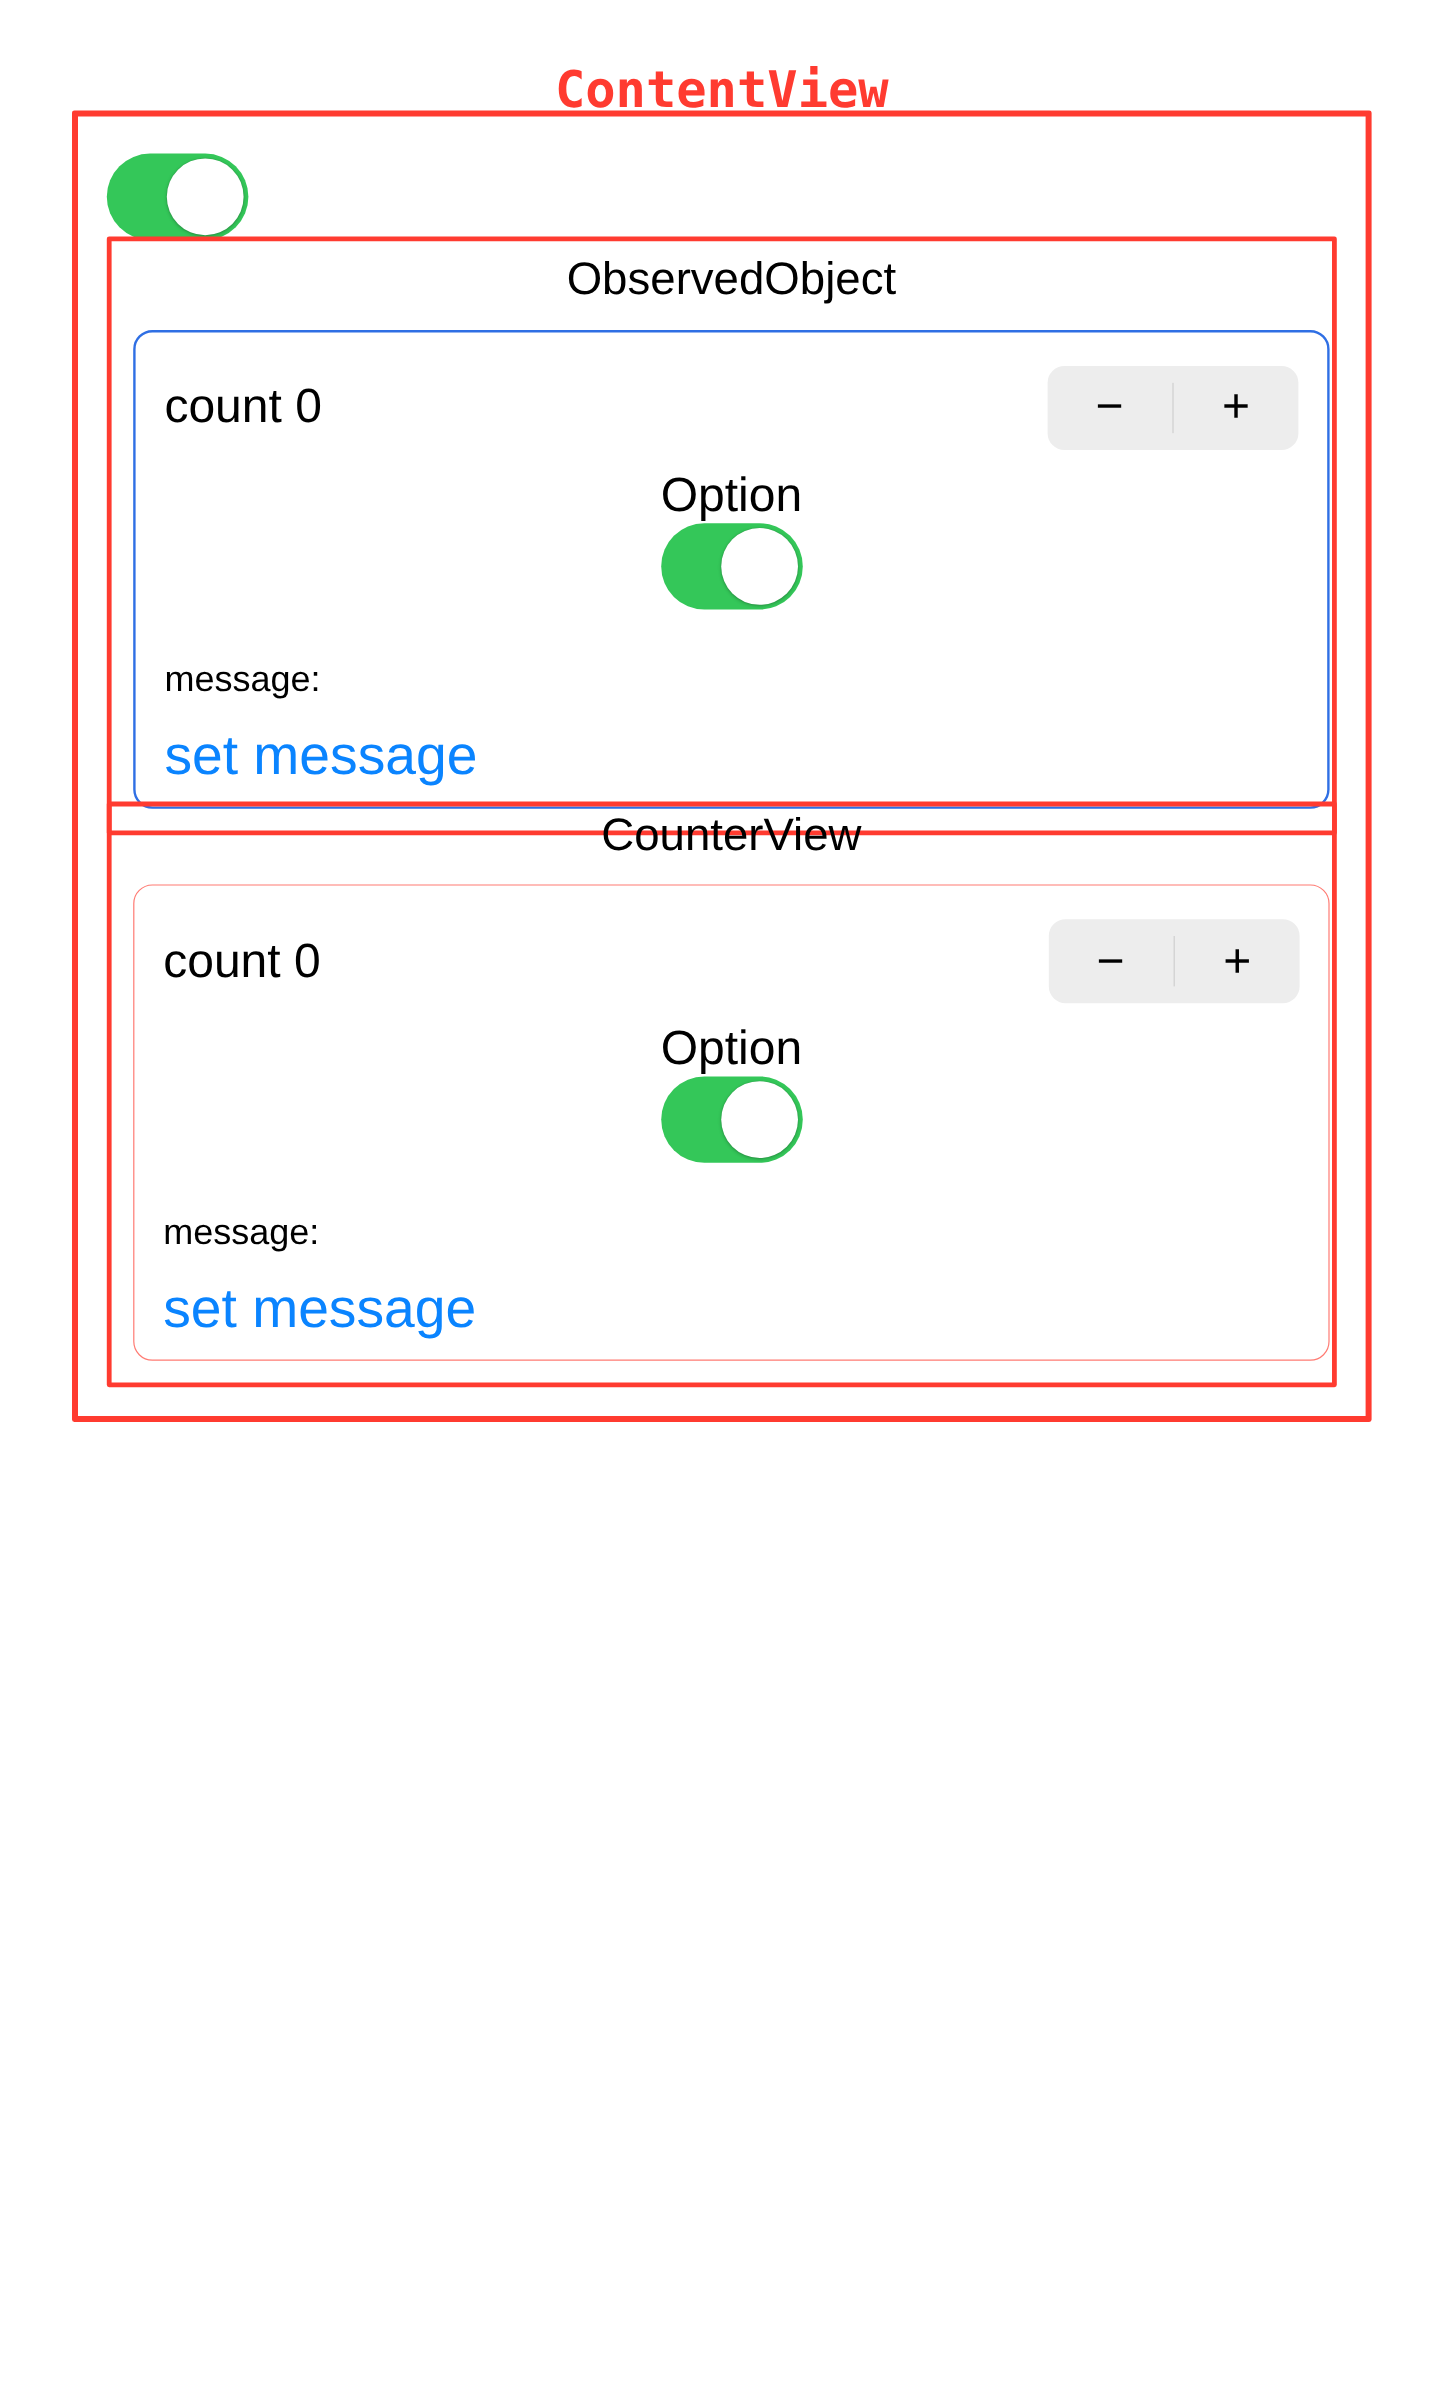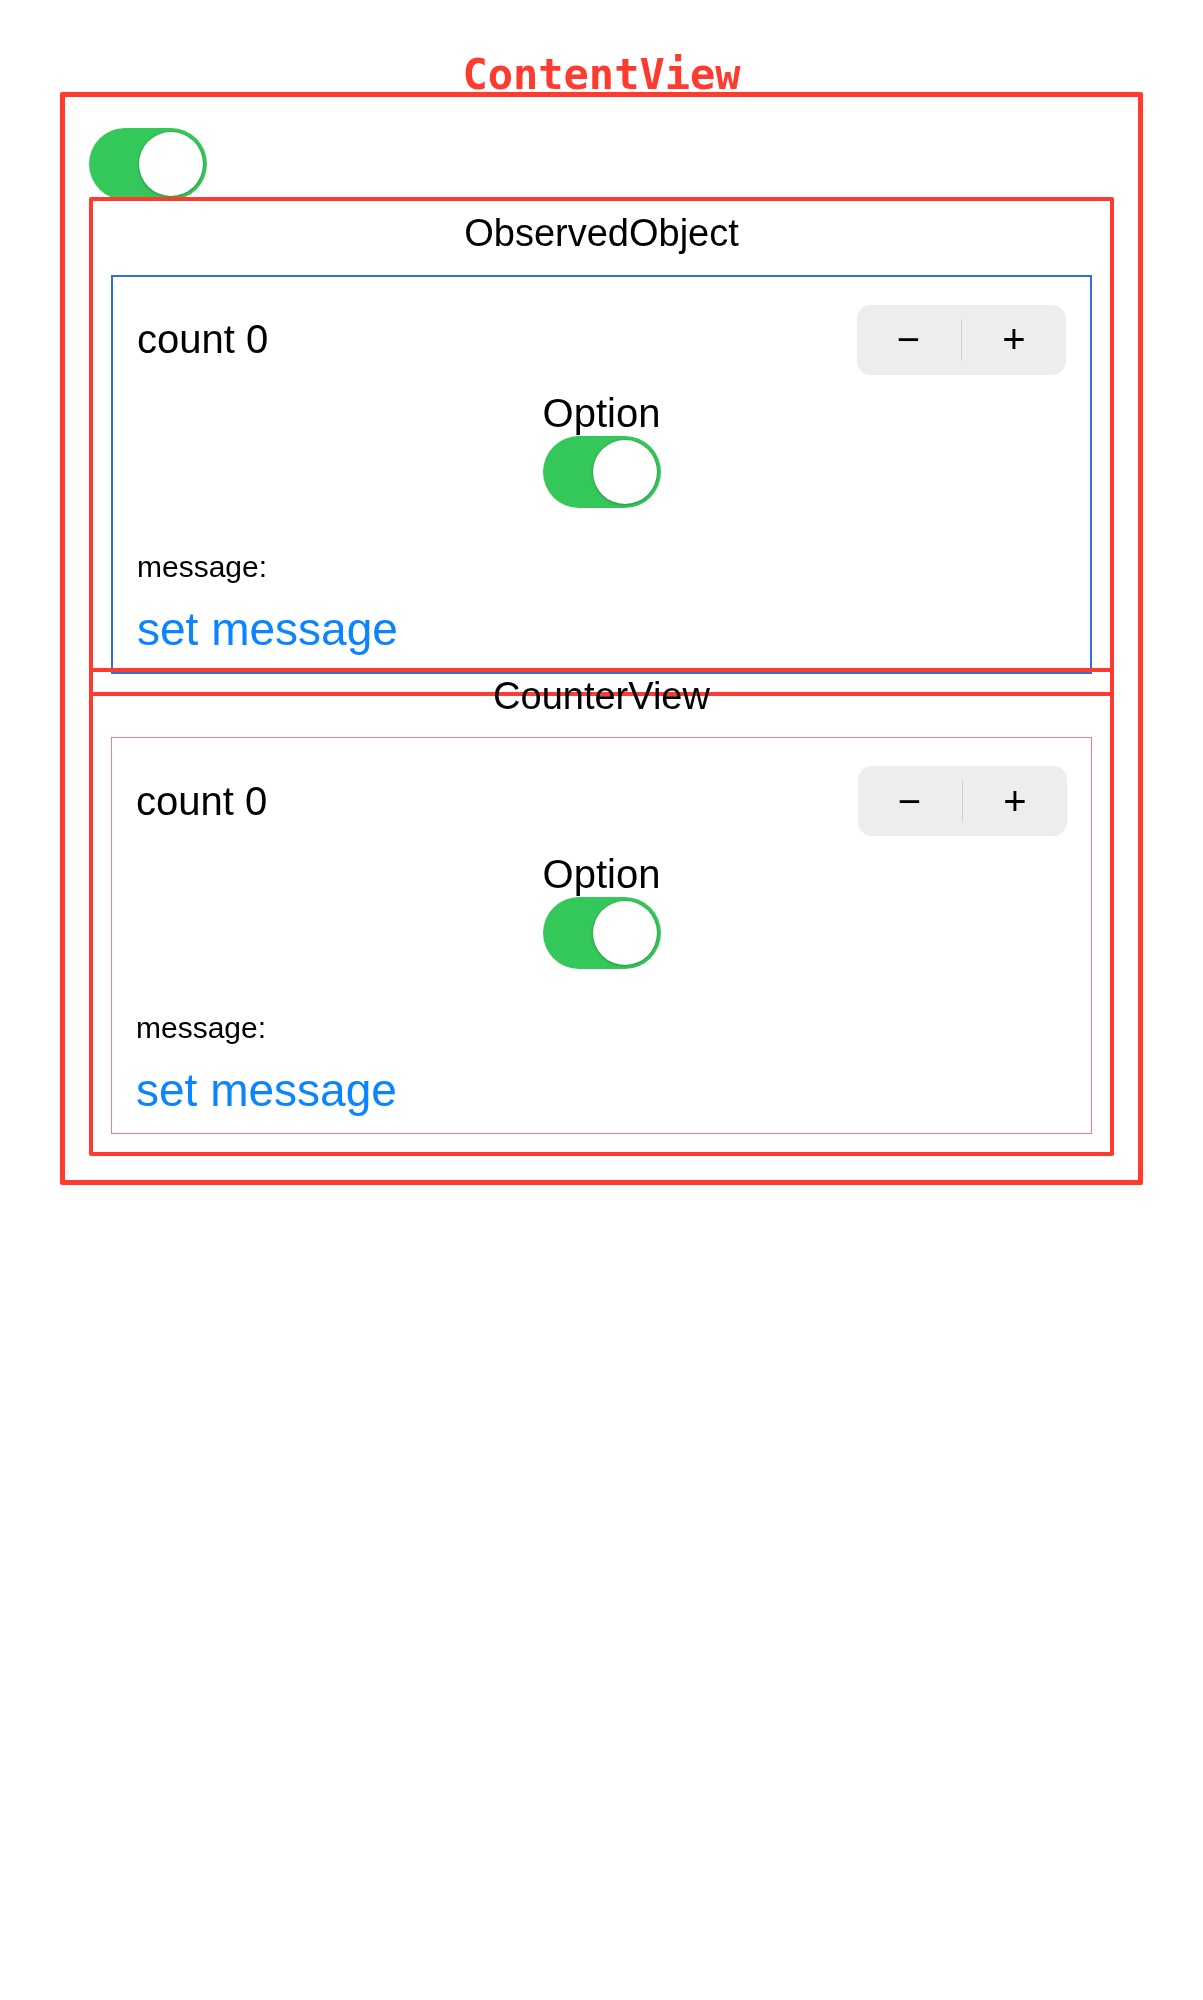--- a/index.html
+++ b/index.html
@@ -75,34 +75,34 @@
   .block {
     margin-top: 0px;
   }
   .block-anno {
     margin-top: 30px;
   }
   .counter-frame {
     border: 4px solid #ff3b30;
     border-radius: 2px;
     position: relative;
-    padding: 10px 18px 18px 18px;
+    padding: 10px 2px 18px 18px;
     margin-top: -6px;
   }
   .counter-title {
     font-size: 38px;
     text-align: center;
     font-weight: 400;
     line-height: 1.2;
   }
 
   .inner-panel {
     border-width: 2px;
     border-style: solid;
-    border-radius: 0;
+    border-radius: 16px;
     margin-top: 18px;
     padding: 24px 24px 16px 24px;
   }
   .inner-blue  { border-color: #2f6fe4; }
   .inner-red   { border-color: #ff7b73; border-width: 1px; }
 
   
   .stepper {
     display: flex;
     align-items: stretch;

